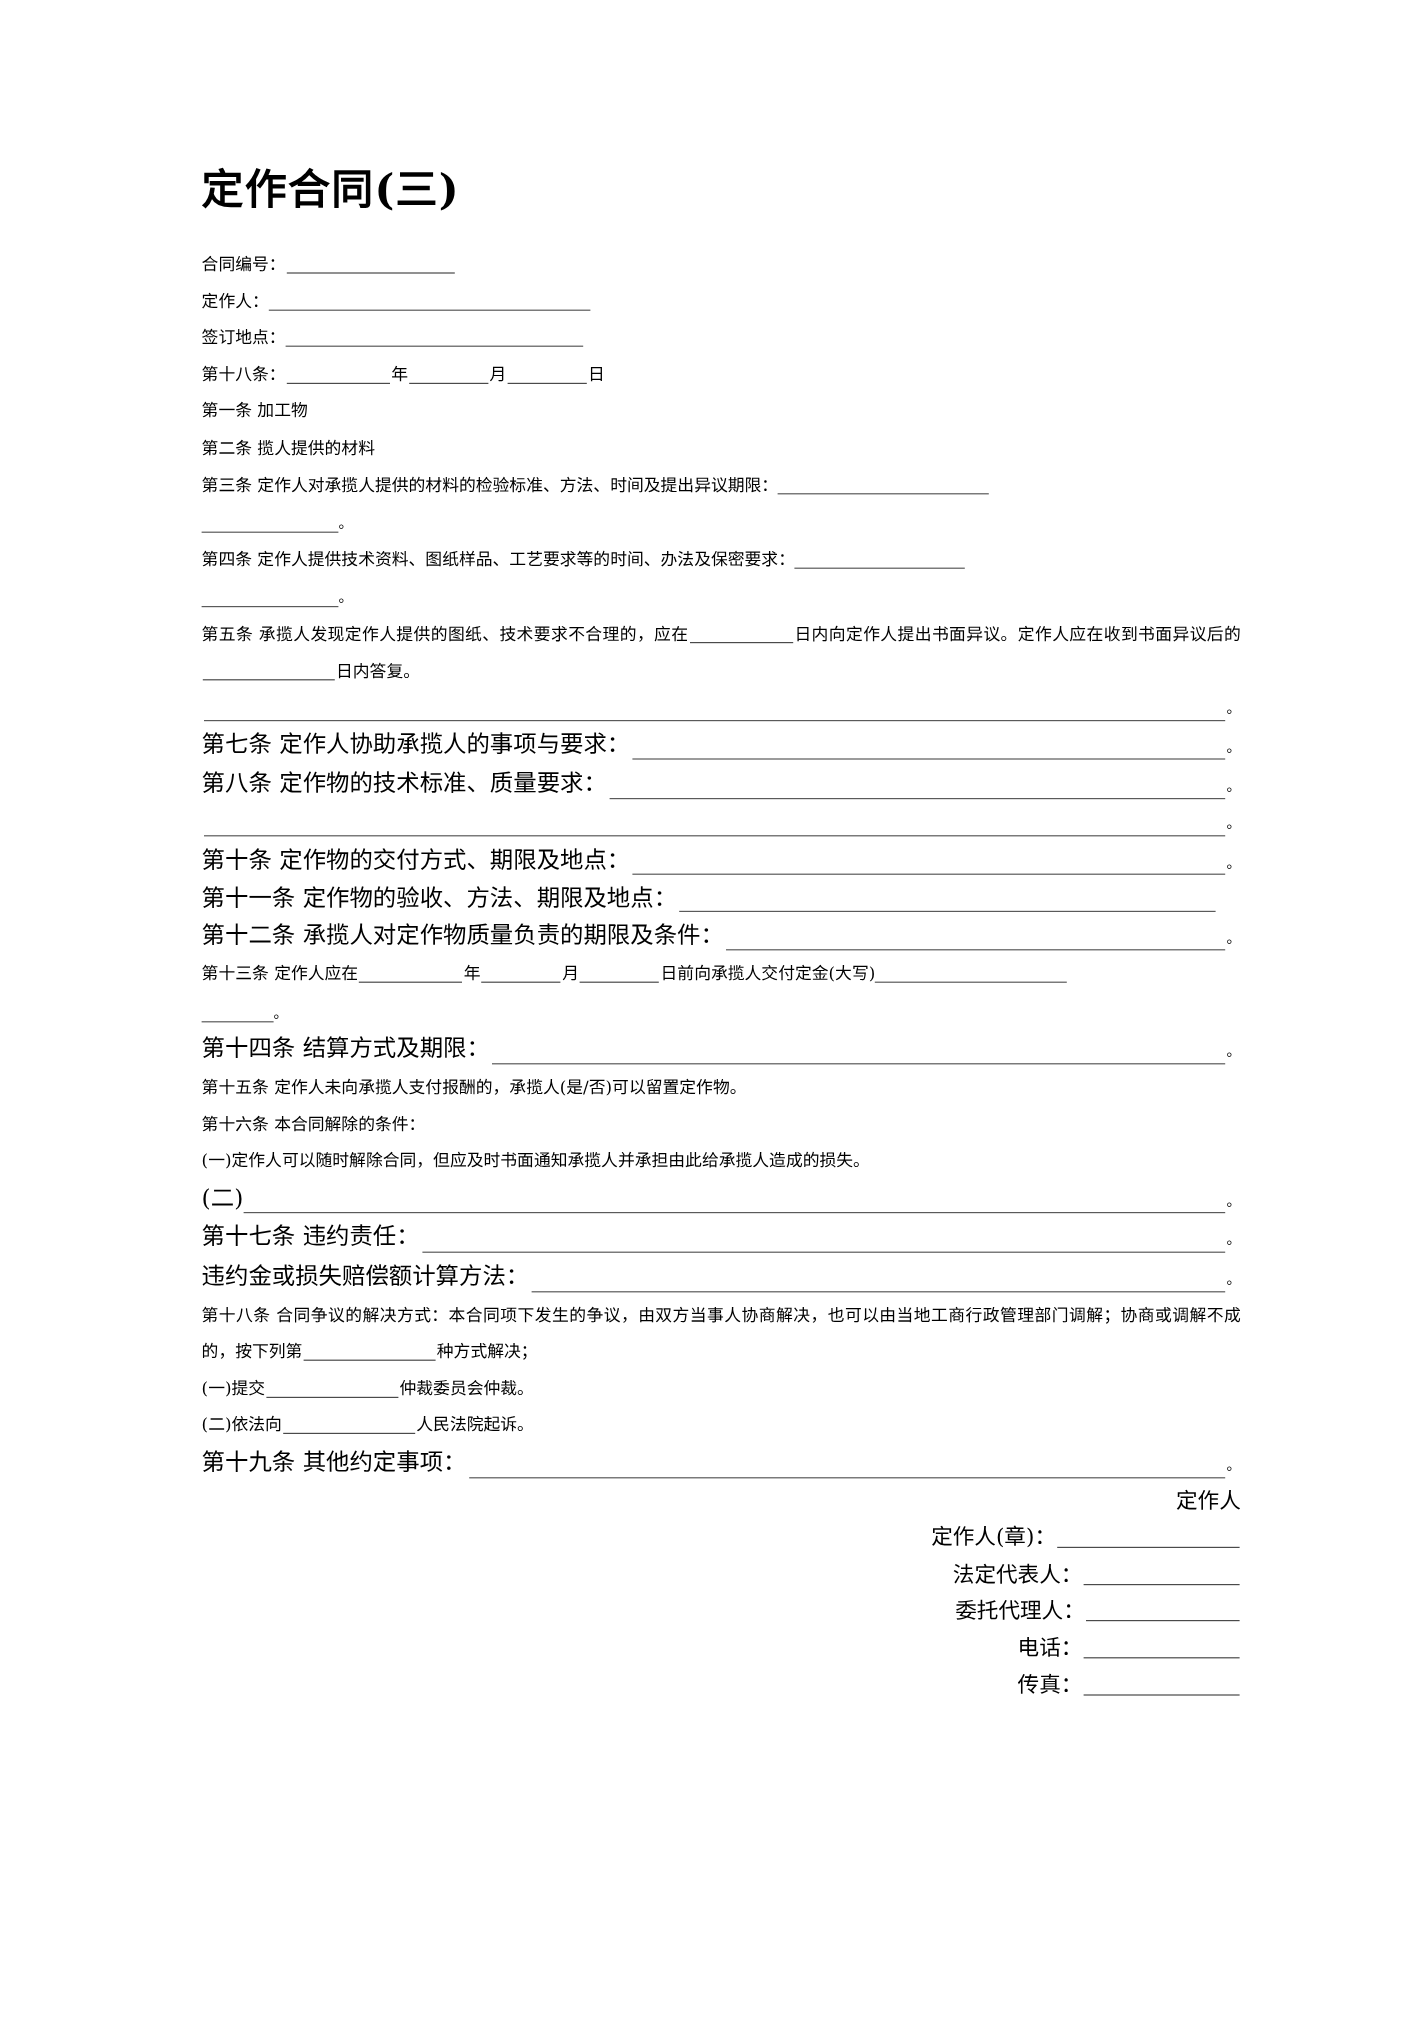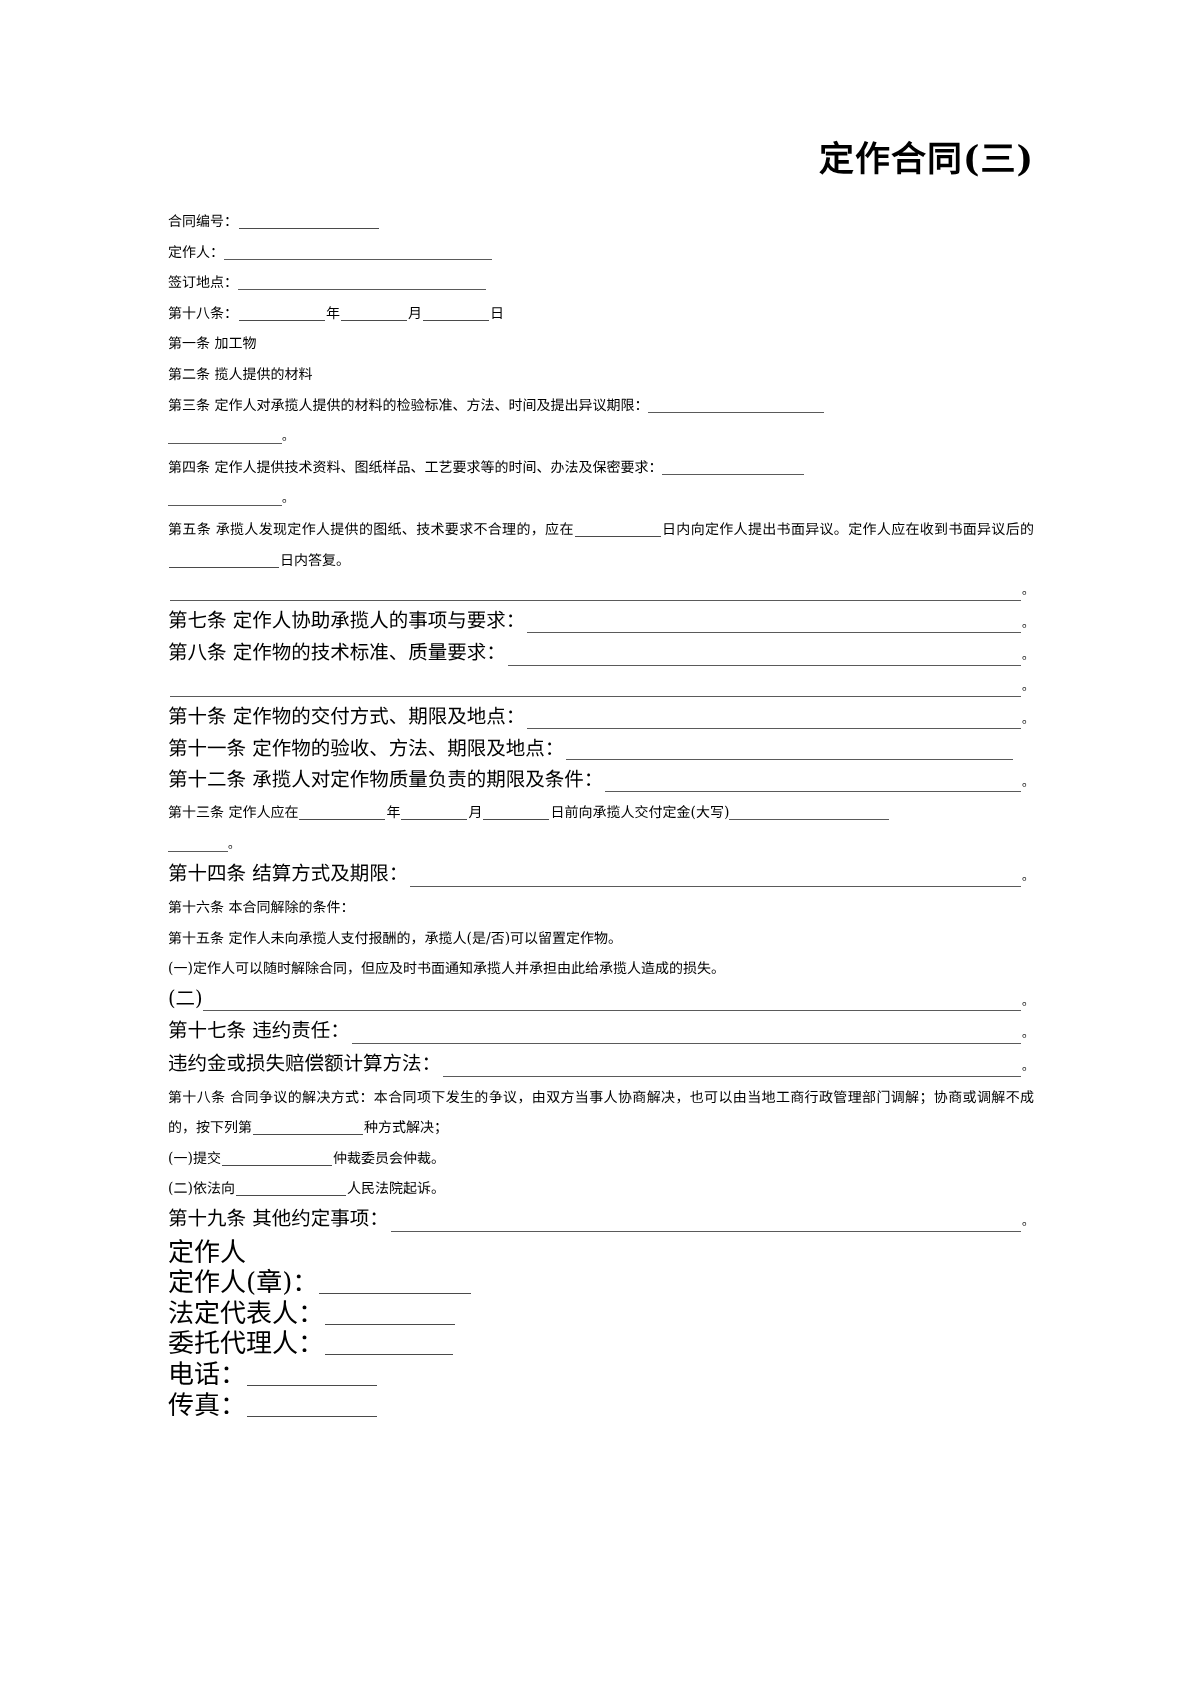--- a/index.html
+++ b/index.html
@@ -23,21 +23,21 @@
   .doc-body {
     position: absolute;
     left: 168px;
     top: 138px;
     width: 866px;
   }
 
   .doc-title {
     font-size: 35px;
     font-weight: bold;
-    text-align: right;
+    text-align: left;
     letter-spacing: 1px;
     margin: 0 0 26px 0;
     line-height: 1.2;
     font-family: "DejaVu Serif", "Liberation Serif", serif;
   }
 
   
   .line {
     font-size: 14px;
     line-height: 30.6px;
@@ -97,22 +97,23 @@
   }
 
   
   .cont-rule {
     font-size: 19.5px;
     line-height: 30.6px;
   }
 
   
   .sig-line {
-    font-size: 26px;
-    line-height: 30.6px;
+    font-size: 18px;
+    line-height: 30.6px;
+    text-align: right;
   }
 </style>
 </head>
 <body>
 
 <div class="page">
   <div class="doc-body">
 
     <h1 class="doc-title">定作合同(三)</h1>
 
@@ -179,23 +180,23 @@
 
     <div class="line"><span>第十三条 定作人应在</span><span class="blank w-md"></span><span>年</span><span class="blank w-sm"></span><span>月</span><span class="blank w-sm"></span><span>日前向承揽人交付定金(大写)</span><span class="rule-fill" style="width:160px"></span></div>
     <div class="cont-rule"><span class="rule-fill" style="width:60px"></span><span class="dot-end">。</span></div>
 
     <div class="clause-row">
         <span class="label">第十四条 结算方式及期限：</span>
         <span class="stretch"></span>
         <span class="tail">。</span>
       </div>
 
+    <div class="line">第十五条 定作人未向承揽人支付报酬的，承揽人(是/否)可以留置定作物。</div>
+
     <div class="line">第十六条 本合同解除的条件：</div>
-
-    <div class="line">第十五条 定作人未向承揽人支付报酬的，承揽人(是/否)可以留置定作物。</div>
     <div class="line">(一)定作人可以随时解除合同，但应及时书面通知承揽人并承担由此给承揽人造成的损失。</div>
     <div class="clause-row">
         <span class="label">(二)</span>
         <span class="stretch" style="margin-left:0"></span>
         <span class="tail">。</span>
       </div>
 
     <div class="clause-row">
         <span class="label">第十七条 违约责任：</span>
         <span class="stretch"></span>

